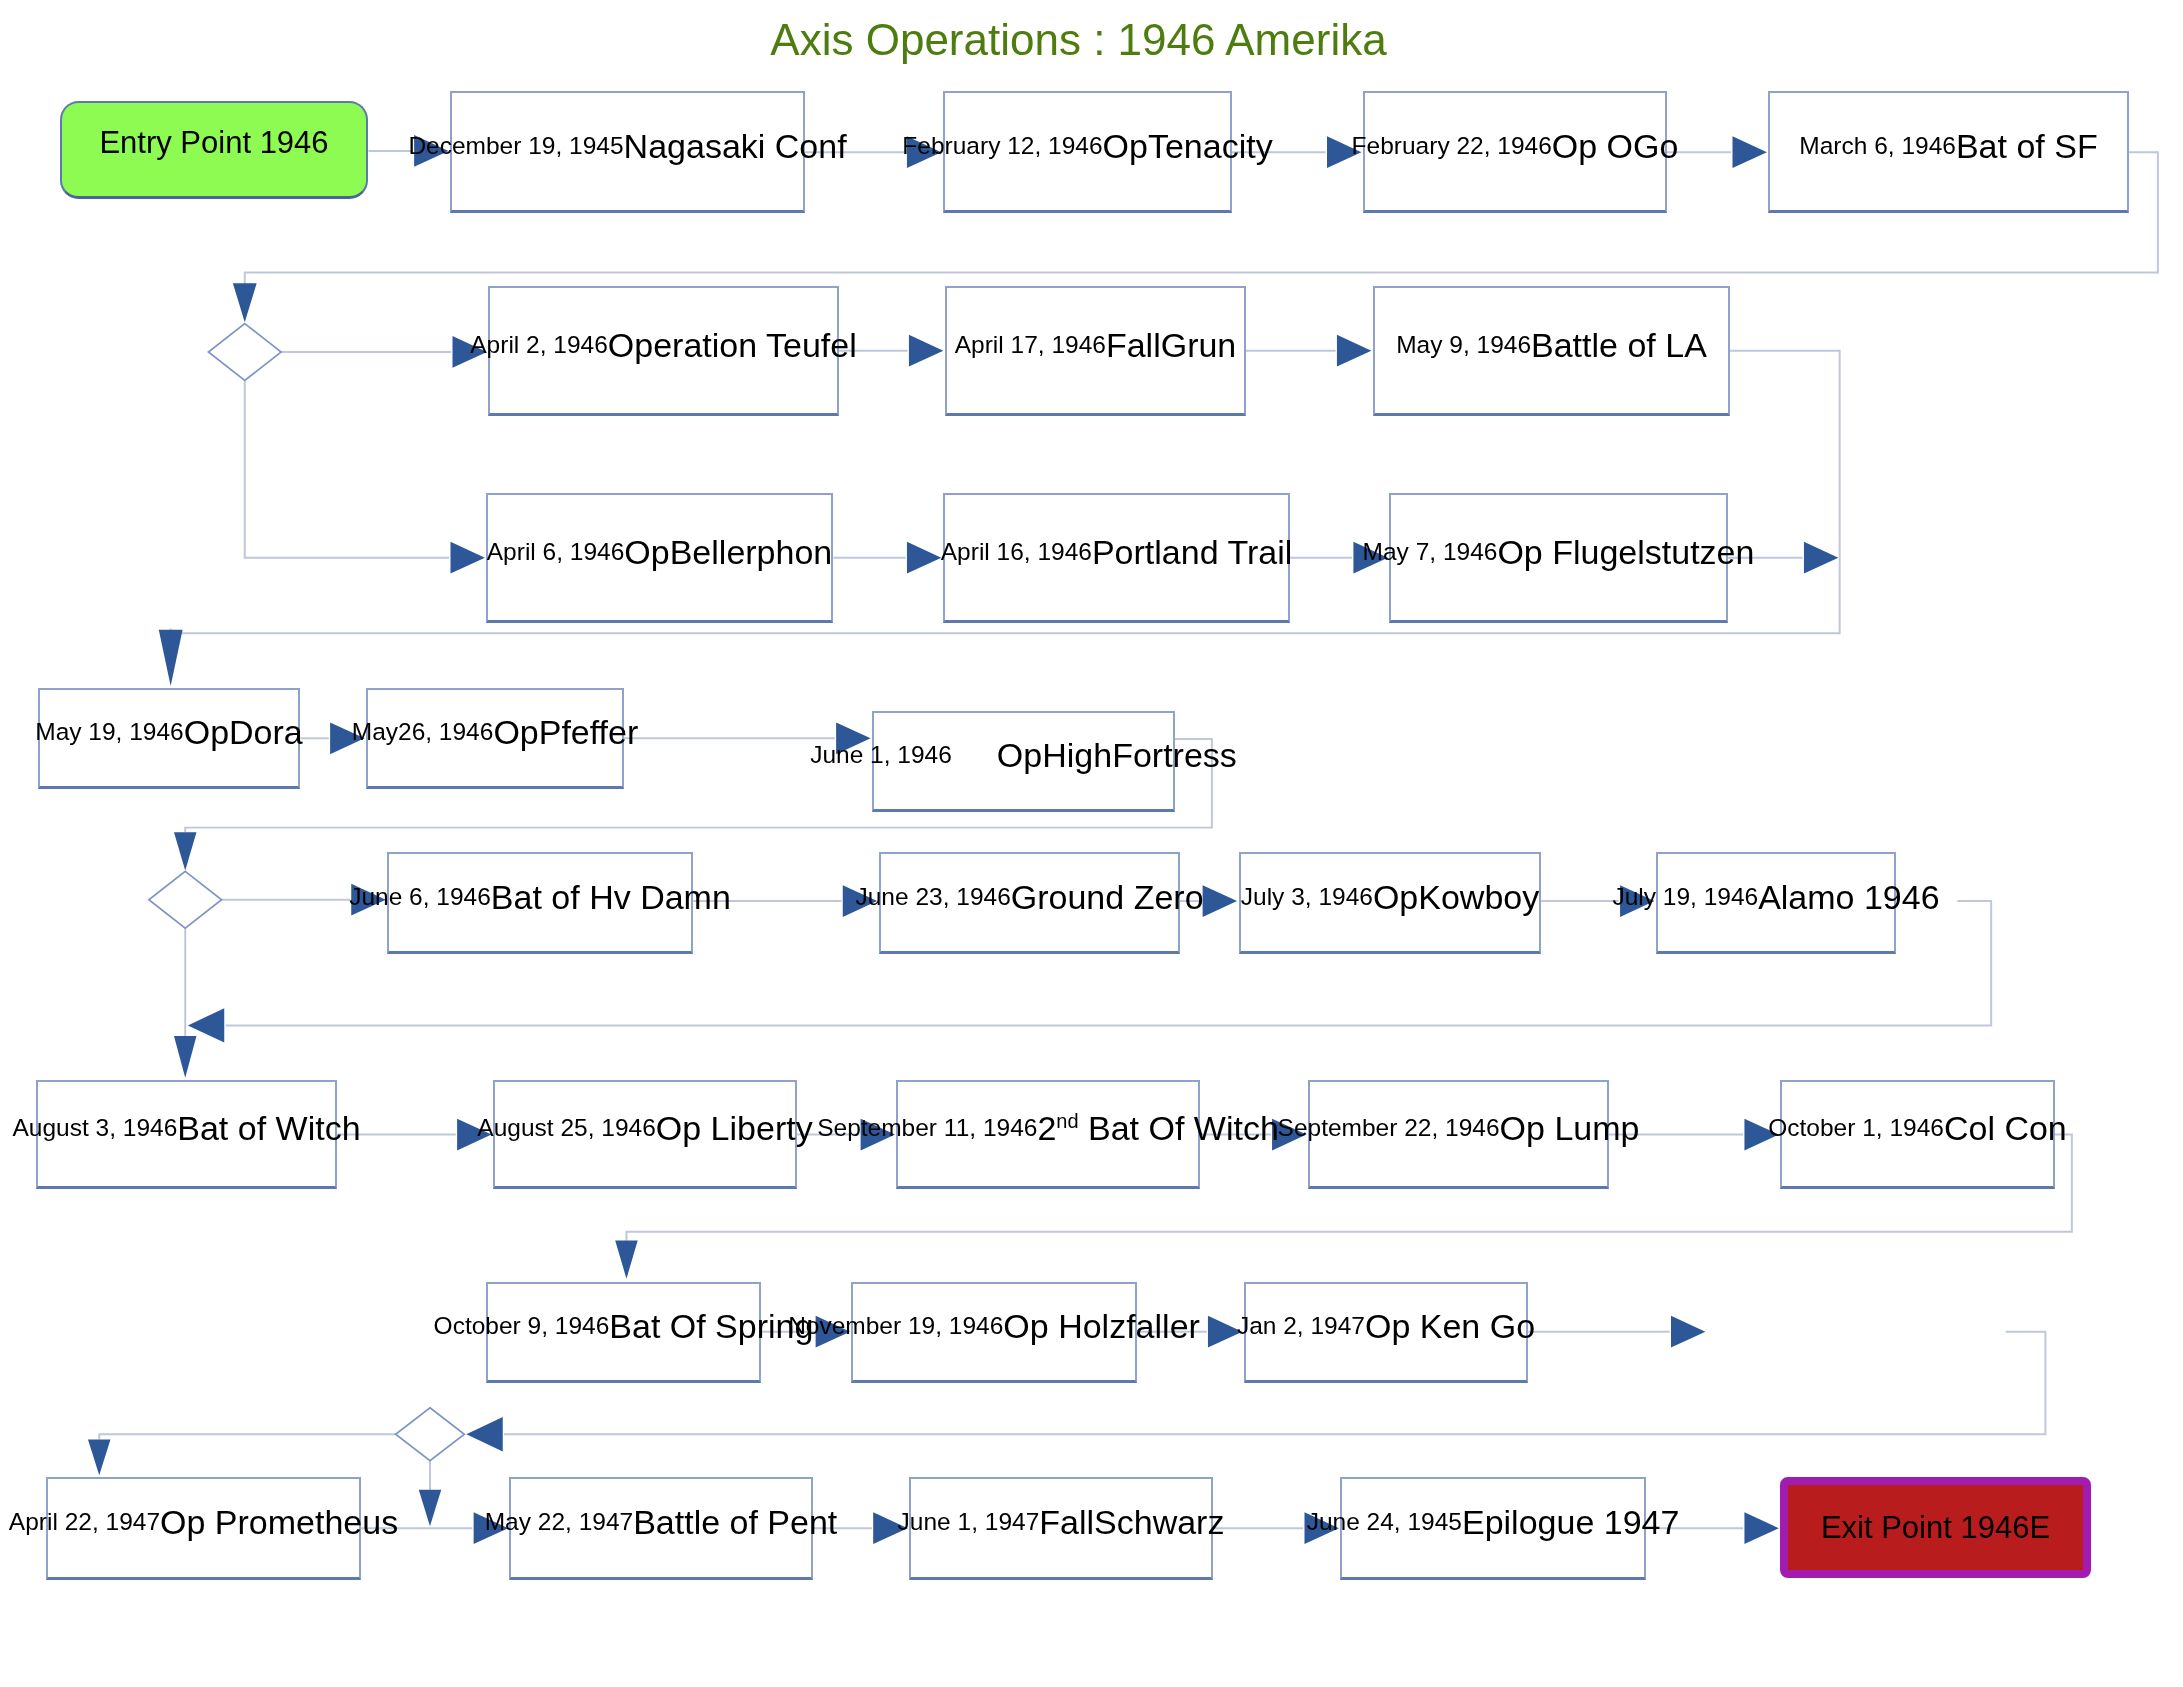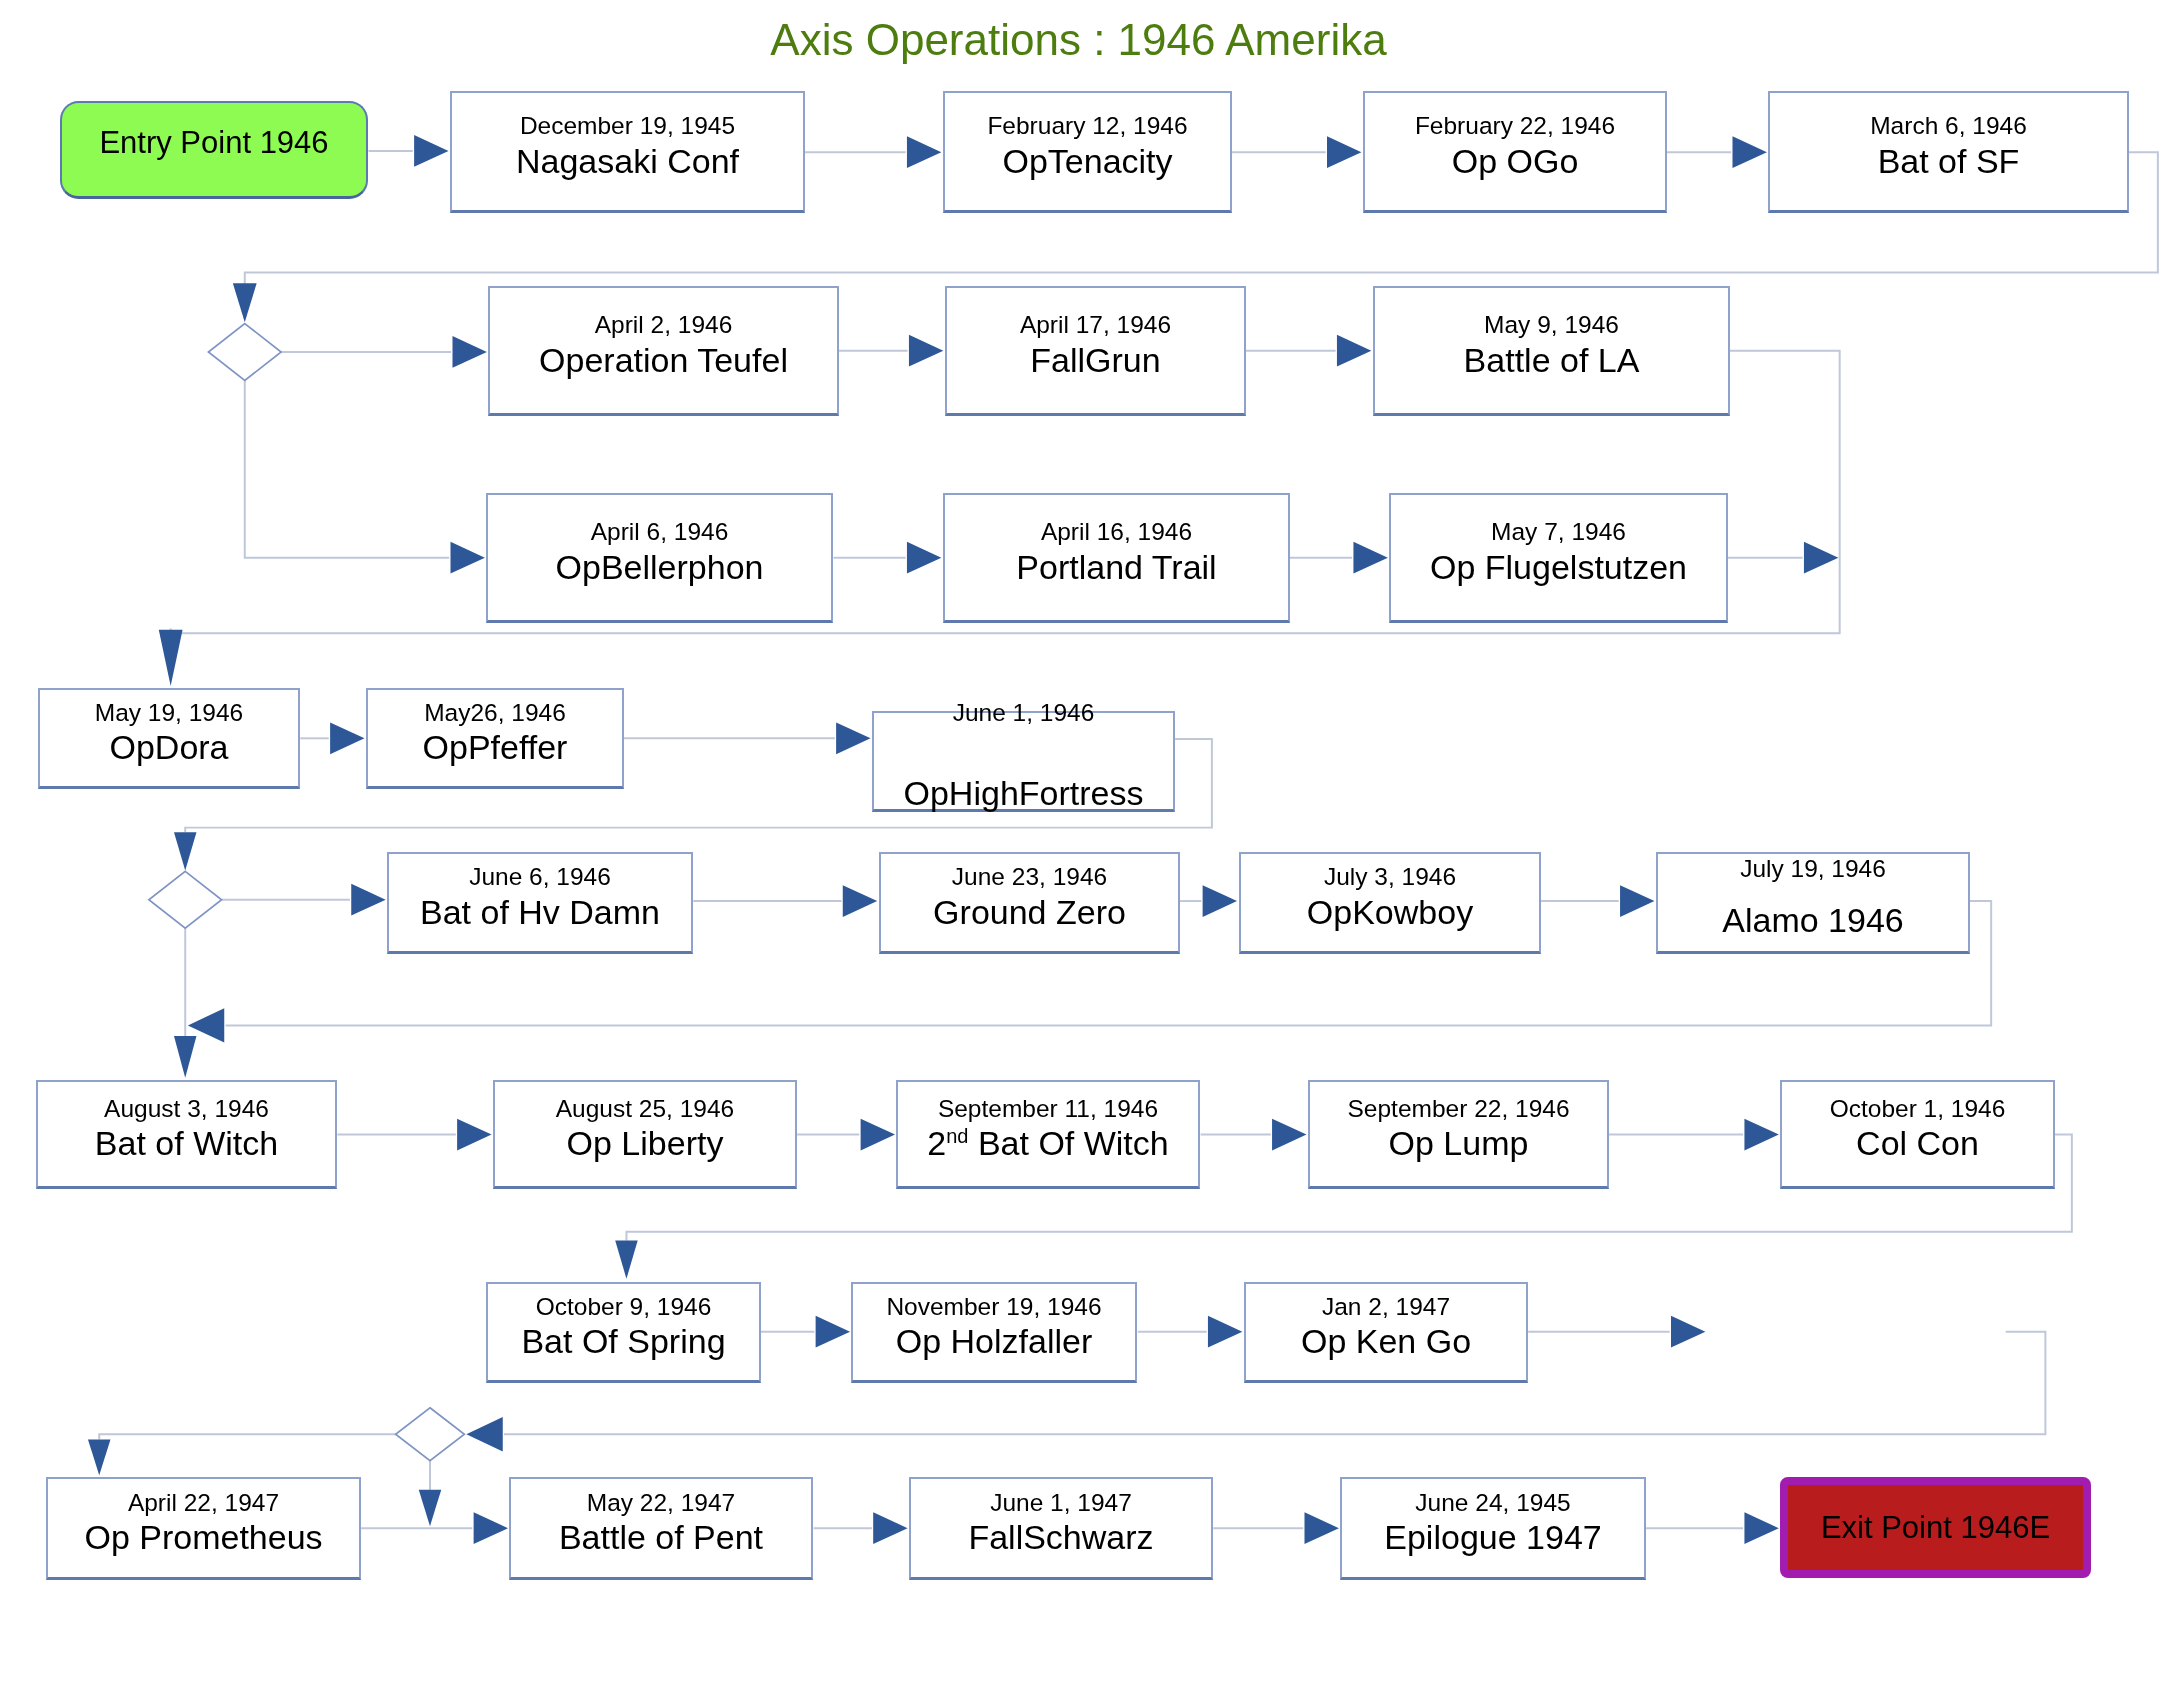--- a/index.html
+++ b/index.html
@@ -3,21 +3,21 @@
 <meta charset="utf-8">
 <style>
   html,body{margin:0;padding:0;background:#ffffff;}
   body{width:2183px;height:1687px;overflow:hidden;font-family:"Liberation Sans",sans-serif;}
   #stage{position:relative;width:2183px;height:1687px;background:#ffffff;}
   #wires{position:absolute;left:0;top:0;width:2183px;height:1687px;}
   .title{position:absolute;left:0;top:14.6px;width:2157px;text-align:center;
          font-size:44px;color:#4d7c0f;letter-spacing:0px;}
   .node{position:absolute;box-sizing:border-box;background:#ffffff;
         border:2px solid #8fa2cc;border-bottom:3.3px solid #5e7aad;
-        display:flex;flex-direction:column;align-items:center;justify-content:center;
+        display:flex;flex-direction:row;align-items:center;justify-content:center;
         padding-bottom:10.6px;text-align:center;}
   .node .date{font-size:24.5px;color:#000;line-height:1.25;white-space:nowrap;}
   .node .label{font-size:34px;color:#000;line-height:1.15;white-space:nowrap;}
   .node .label sup{font-size:20px;vertical-align:super;}
   .terminal{position:absolute;box-sizing:border-box;display:flex;align-items:center;
             justify-content:center;text-align:center;font-size:31px;color:#000;}
   .entry{background:#8dfb52;border:2px solid #5c7ab2;border-bottom:3.3px solid #47649c;
          border-radius:18.5px;padding-bottom:13px;}
   .exit{background:#b91c1c;border:8px solid #a21caf;border-radius:8px;}
 </style>
@@ -179,21 +179,21 @@
     <span class="label">Bat of Hv Damn</span>
   </div>
   <div class="node" style="left:879px;top:852px;width:301px;height:102px;">
     <span class="date">June 23, 1946</span>
     <span class="label">Ground Zero</span>
   </div>
   <div class="node" style="left:1239px;top:852px;width:302px;height:102px;">
     <span class="date">July 3, 1946</span>
     <span class="label">OpKowboy</span>
   </div>
-  <div class="node" style="left:1656px;top:852px;width:314px;height:102px;justify-content:space-between;">
+  <div class="node" style="left:1656px;top:852px;width:240px;height:102px;">
     <span class="date">July 19, 1946</span>
     <span class="label">Alamo 1946</span>
   </div>
 
   <div class="node" style="left:36px;top:1080px;width:301px;height:109px;">
     <span class="date">August 3, 1946</span>
     <span class="label">Bat of Witch</span>
   </div>
   <div class="node" style="left:493px;top:1080px;width:304px;height:109px;">
     <span class="date">August 25, 1946</span>

